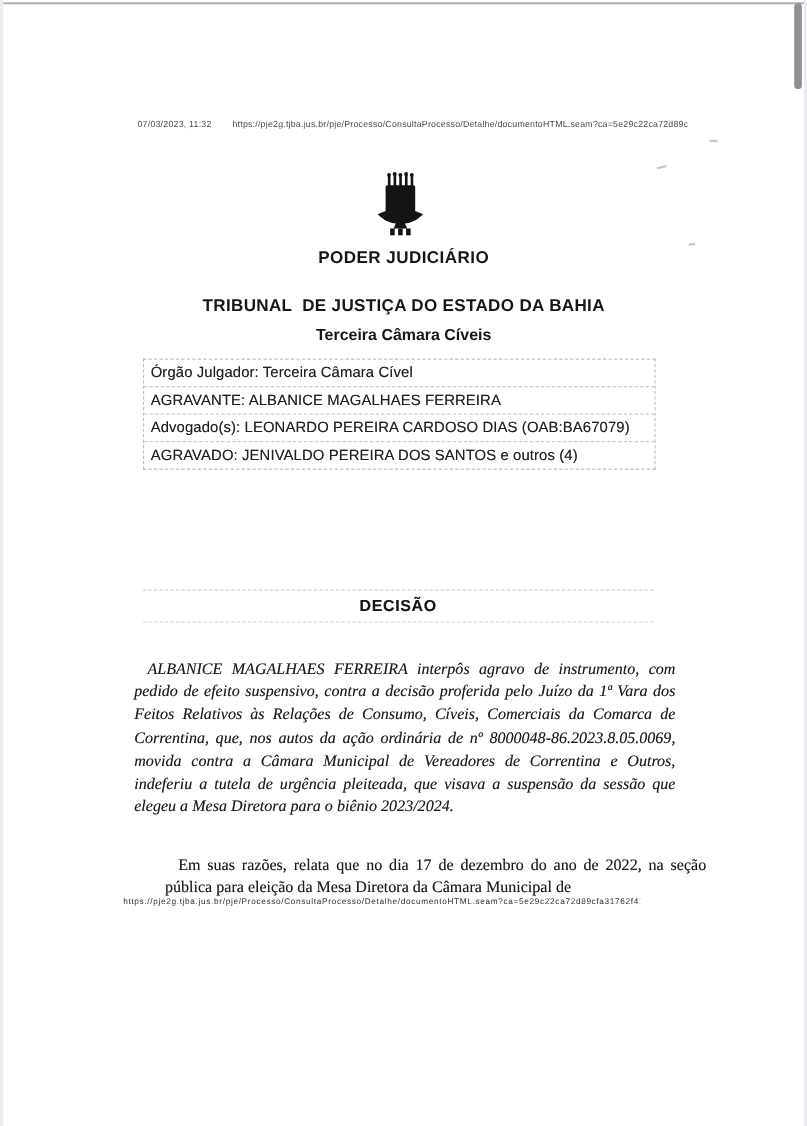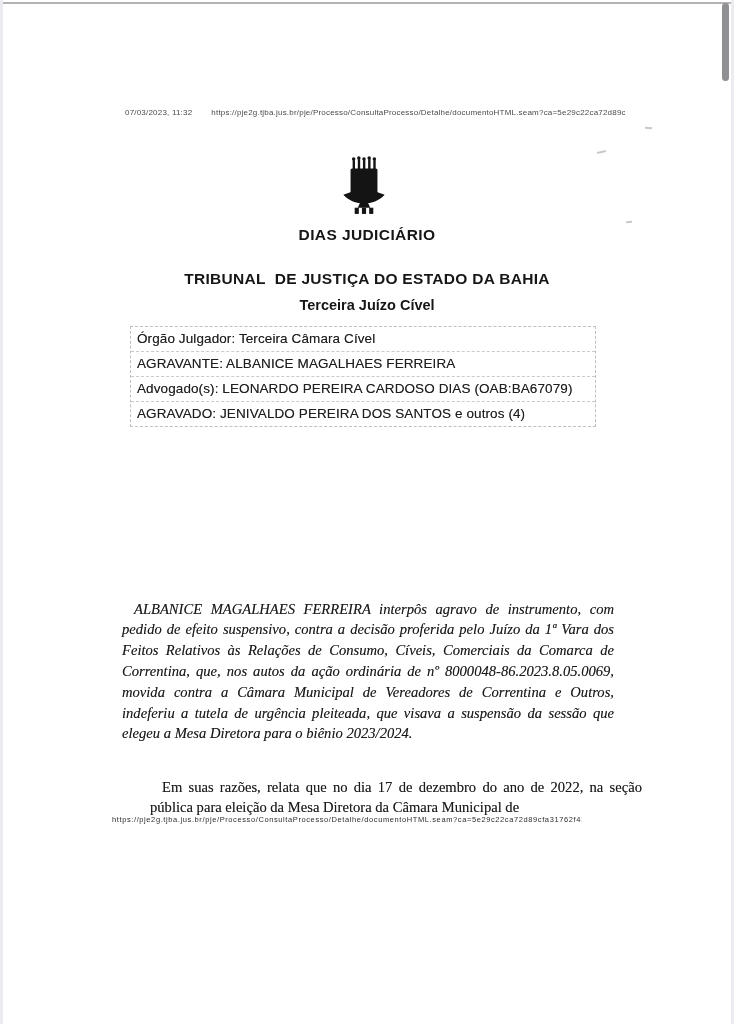--- a/index.html
+++ b/index.html
@@ -116,32 +116,35 @@
         <rect x="9" y="12" width="26" height="24" rx="1.5"></rect>
         <path d="M22 29 C15 33 7 35.5 2 37.5 C8 43.5 14 45.5 18 45.5 L16 50 L28 50 L26 45.5 C30 45.5 36 43.5 42 37.5 C37 35.5 29 33 22 29 Z"></path>
         <rect x="13" y="50" width="4" height="6"></rect>
         <rect x="20" y="50" width="4" height="6"></rect>
         <rect x="27" y="50" width="4" height="6"></rect>
       </g>
     </svg>
   </div>
 
   <div class="masthead">
-    <div class="l1">DIAS JUDICIÁRIO</div>
+    <div class="l1">PODER JUDICIÁRIO</div>
     <div class="l2">TRIBUNAL  DE JUSTIÇA DO ESTADO DA BAHIA</div>
-    <div class="l3">Terceira Juízo Cível</div>
+    <div class="l3">Terceira Câmara Cíveis</div>
   </div>
 
   <div class="case-box">
     <div class="case-row">Órgão Julgador: Terceira Câmara Cível</div>
     <div class="case-row">AGRAVANTE: ALBANICE MAGALHAES FERREIRA</div>
     <div class="case-row">Advogado(s): LEONARDO PEREIRA CARDOSO DIAS (OAB:BA67079)</div>
     <div class="case-row">AGRAVADO: JENIVALDO PEREIRA DOS SANTOS e outros (4)</div>
   </div>
 
+  <div class="decision-band">
+    <span class="t">DECISÃO</span>
+  </div>
 
   <p class="body-par par1">ALBANICE MAGALHAES FERREIRA interpôs agravo de instrumento, com pedido de efeito suspensivo, contra a decisão proferida pelo Juízo da 1ª Vara dos Feitos Relativos às Relações de Consumo, Cíveis, Comerciais da Comarca de Correntina, que, nos autos da ação ordinária de nº 8000048-86.2023.8.05.0069, movida contra a Câmara Municipal de Vereadores de Correntina e Outros, indeferiu a tutela de urgência pleiteada, que visava a suspensão da sessão que elegeu a Mesa Diretora para o biênio 2023/2024.</p>
   <p class="body-par par2">Em suas razões, relata que no dia 17 de dezembro do ano de 2022, na seção pública para eleição da Mesa Diretora da Câmara Municipal de</p>
 
   <div class="footer-cut">https://pje2g.tjba.jus.br/pje/Processo/ConsultaProcesso/Detalhe/documentoHTML.seam?ca=5e29c22ca72d89cfa31762f419...</div>
 
   <div class="speck s1"></div>
   <div class="speck s2"></div>
   <div class="speck s3"></div>
 

